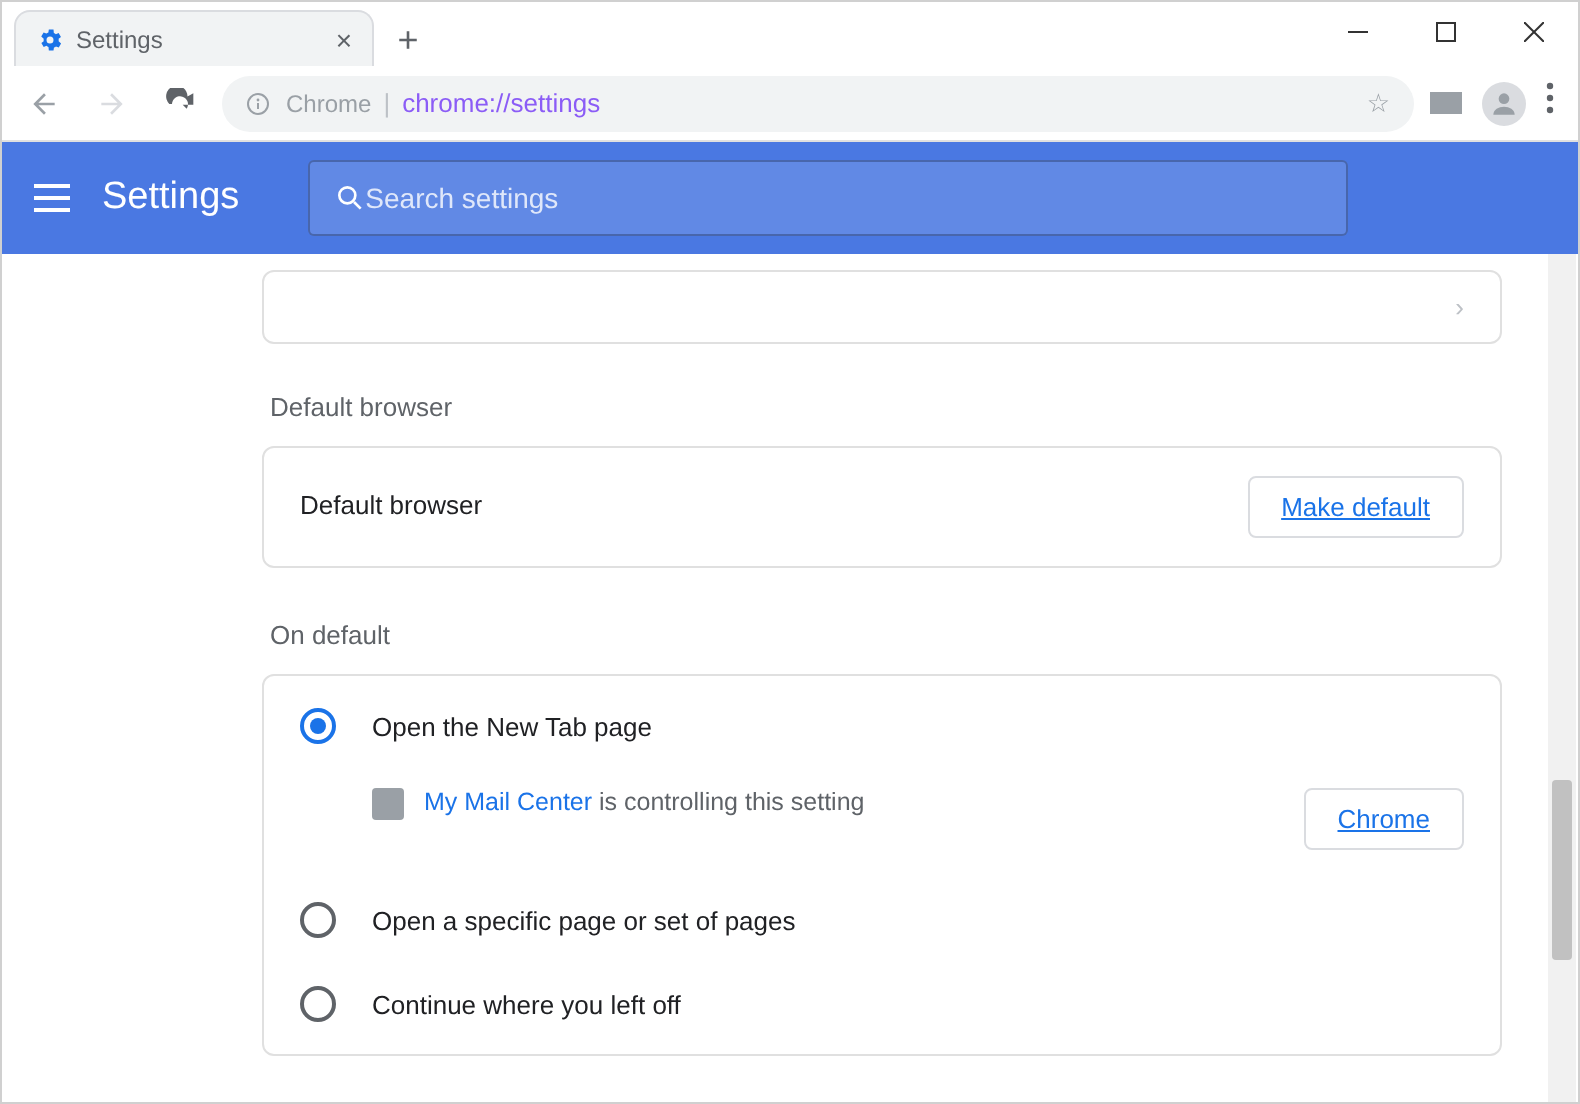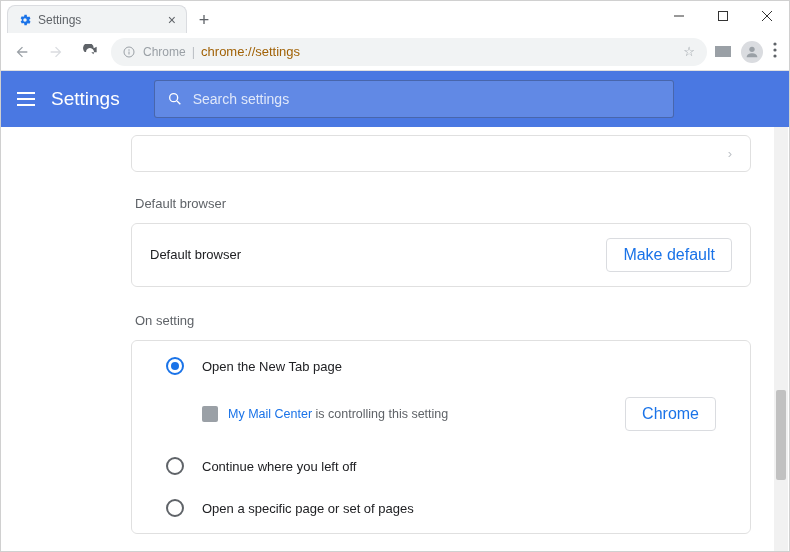--- a/index.html
+++ b/index.html
@@ -16,60 +16,60 @@
     .window-controls { display: flex; height: 32px; }
     .wc-btn { width: 44px; height: 30px; display: flex; align-items: center; justify-content: center; color: #333; font-size: 11px; }
 
     
     .toolbar { height: 38px; background: #fff; border-bottom: 1px solid #e0e0e0; display: flex; align-items: center; padding: 0 8px; gap: 8px; }
     .nav-btn { width: 26px; height: 26px; display: flex; align-items: center; justify-content: center; color: #9aa0a6; }
     .nav-btn.active { color: #5f6368; }
     .omnibox { flex: 1; height: 28px; background: #f1f3f4; border-radius: 14px; display: flex; align-items: center; padding: 0 12px; gap: 6px; font-size: 13px; color: #5f6368; }
     .omni-secure { display: flex; align-items: center; gap: 8px; color: #9aa0a6; font-size: 12px; }
     .omni-divider { color: #bdc1c6; }
-    .omni-url { color: #a16207; }
+    .omni-url { color: #8b5cf6; }
     .omni-star { margin-left: auto; color: #9aa0a6; }
     .toolbar-right { display: flex; align-items: center; gap: 10px; padding-right: 4px; }
     .avatar { width: 22px; height: 22px; border-radius: 50%; background: #dadce0; display: flex; align-items: center; justify-content: center; }
 
     
     .app-header { height: 56px; background: #4169e1; background: #3f6fd8; display: flex; align-items: center; padding: 0 14px; gap: 14px; }
     .app-header { background: #4b7de0; }
     .app-header { background: #3b6fd6; }
     .app-header { background: #4a7ee1; }
     .app-header { background: #3f6fd9; }
     .app-header { background: #436FE0; }
     .app-header { background: #3f6fd8; }
     .app-header { background: #4975e0; }
     .app-header { background: #3f6fd8; }
     .hamburger { width: 22px; height: 22px; display: flex; align-items: center; justify-content: center; }
     .app-title { color: #fff; font-size: 19px; font-weight: 400; margin-right: 20px; }
-    .search-wrap { flex: 0 1 520px; height: 38px; background: rgba(255,255,255,0.13); border: 1px solid rgba(0,0,0,0.25); border-radius: 3px; display: flex; align-items: center; padding: 0 12px; gap: 10px; }
+    .search-wrap { flex: 0 1 520px; height: 38px; background: rgba(255,255,255,0.13); border: 1px solid rgba(0,0,0,0.25); border-radius: 3px; display: flex; align-items: center; padding: 0 12px; }
     .search-wrap input { flex: 1; background: transparent; border: none; outline: none; color: #fff; font-size: 14px; }
     .search-wrap input::placeholder { color: rgba(255,255,255,0.8); }
 
     
     .content-wrap { flex: 1; position: relative; overflow: hidden; background: #fff; }
     .scroll-area { position: absolute; inset: 0; overflow-y: auto; }
     .content { max-width: 620px; margin: 0 0 0 130px; padding-top: 8px; }
     .card-frag { border: 1px solid #e0e0e0; border-radius: 6px; padding: 10px 18px; color: #5f6368; font-size: 13px; margin-bottom: 24px; display: flex; align-items: center; }
     .frag-chevron { margin-left: auto; color: #bdc1c6; }
     .section-title { font-size: 13px; color: #5f6368; margin: 0 0 12px 4px; }
     .card { border: 1px solid #e0e0e0; border-radius: 6px; padding: 14px 18px; display: flex; align-items: center; margin-bottom: 26px; }
     .card-text { font-size: 13px; }
     .card-text .primary { color: #202124; margin-bottom: 2px; }
     .card-text .secondary { color: #5f6368; font-size: 12px; }
-    .btn-outline { margin-left: auto; border: 1px solid #dadce0; background: #fff; color: #1a73e8; border-radius: 4px; padding: 7px 16px; font-size: 16px; cursor: pointer; }
-
-    .radio-card { border: 1px solid #e0e0e0; border-radius: 6px; padding: 4px 16px; margin-bottom: 63px; }
+    .btn-outline { margin-left: auto; border: 1px solid #dadce0; background: #fff; color: #1a73e8; border-radius: 4px; padding: 7px 16px; font-size: 13px; cursor: pointer; text-decoration: underline; }
+
+    .radio-card { border: 1px solid #e0e0e0; border-radius: 6px; padding: 4px 0; margin-bottom: 63px; }
     .radio-row { display: flex; align-items: center; padding: 12px 18px; font-size: 13px; color: #202124; gap: 18px; }
     .radio { width: 18px; height: 18px; border: 2px solid #5f6368; border-radius: 50%; position: relative; flex-shrink: 0; }
     .radio.checked { border-color: #1a73e8; }
     .radio.checked::after { content: ''; position: absolute; inset: 3px; background: #1a73e8; border-radius: 50%; }
-    .ext-row { display: flex; align-items: center; padding: 10px 18px 14px 54px; font-size: 12.5px; color: #5f6368; gap: 10px; }
+    .ext-row { display: flex; padding: 10px 18px 14px 54px; font-size: 12.5px; color: #5f6368; gap: 10px; }
     .ext-icon { width: 16px; height: 16px; background: #9aa0a6; border-radius: 2px; }
     .ext-link { color: #1a73e8; }
     .ext-disable { margin-left: auto; }
 
     .v-scrollbar { position: absolute; right: 1px; top: 0; bottom: 0; width: 14px; background: #f1f1f1; }
     .v-thumb { position: absolute; left: 2px; right: 2px; top: 62%; height: 90px; background: #c1c1c1; border-radius: 2px; }
 
     
     .scroll-area::-webkit-scrollbar { display: none; }
 
@@ -188,40 +188,40 @@
         </div>
 
         <div class="section-title">Default browser</div>
         <div class="card">
           <div class="card-text">
             <div class="primary">Default browser</div>
           </div>
           <button class="btn-outline">Make default</button>
         </div>
 
-        <div class="section-title">On setting</div>
+        <div class="section-title">On default</div>
         <div class="radio-card">
           <div class="radio-row">
             <span class="radio checked"></span>
             <span>Open the New Tab page</span>
           </div>
           <div class="ext-row">
             <span class="ext-icon"></span>
             <span>
               <span class="ext-link">My Mail Center</span><span> is controlling this setting</span>
             </span>
             <button class="btn-outline ext-disable">Chrome</button>
           </div>
           <div class="radio-row">
             <span class="radio"></span>
-            <span>Continue where you left off</span>
+            <span>Open a specific page or set of pages</span>
           </div>
           <div class="radio-row">
             <span class="radio"></span>
-            <span>Open a specific page or set of pages</span>
+            <span>Continue where you left off</span>
           </div>
         </div>
 
       </div>
     </div>
     <div class="v-scrollbar">
       <div class="v-thumb"></div>
     </div>
   </div>
 

